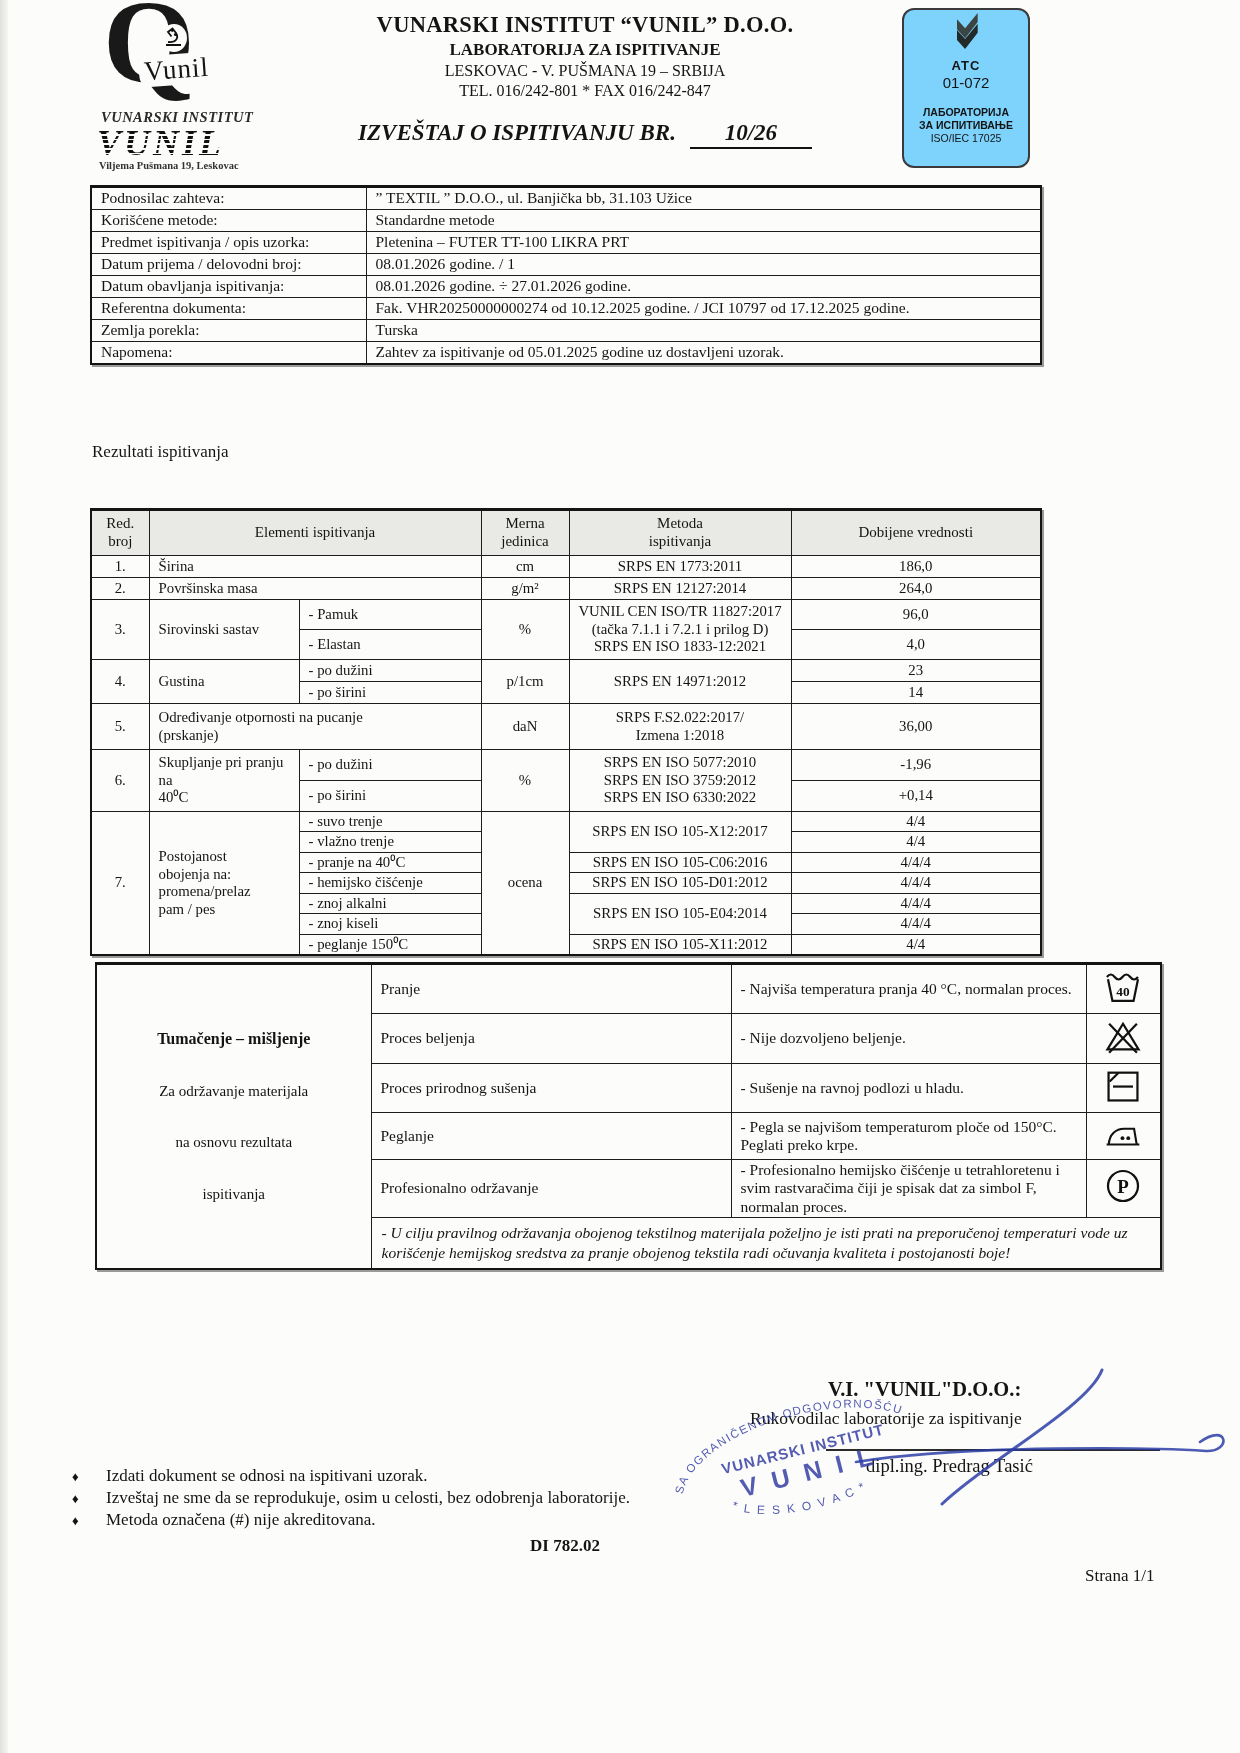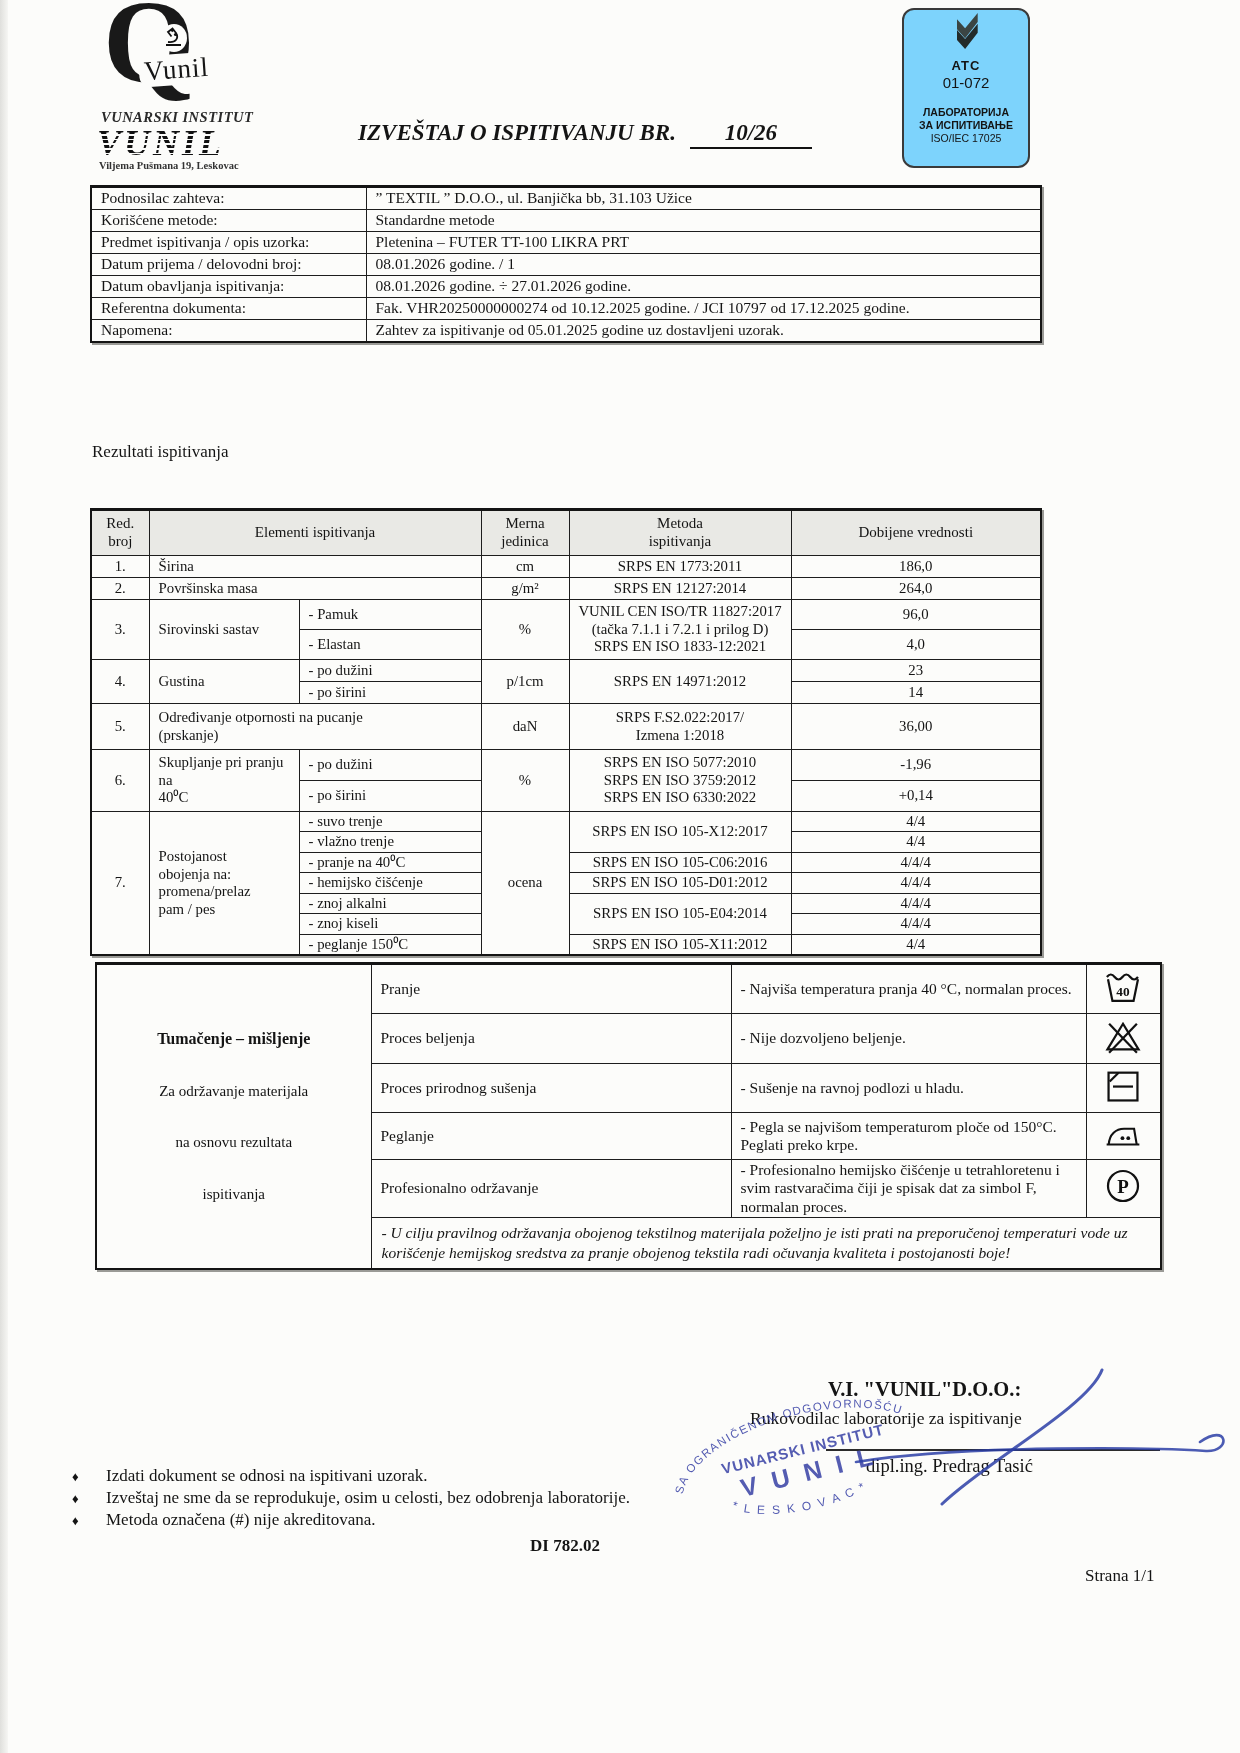--- a/index.html
+++ b/index.html
@@ -91,20 +91,26 @@
         <path d="M4 20 h15 M6 17 c8 1 11 -4 8 -9 l-3.5 -4.5 -4.5 3.5 3.5 4.5 M9.5 6.5 l2 -1.5" fill="none" stroke="#111" stroke-width="1.8"></path>
         <circle cx="13.5" cy="9.5" r="1.6" fill="#111"></circle>
       </svg>
     </div>
     <div class="qtext">Vunil</div>
     <div class="vi-name">VUNARSKI INSTITUT</div>
     <div class="vi-brand">VUNIL</div>
     <div class="vi-addr">Viljema Pušmana 19, Leskovac</div>
   </div>
 
+  <div class="head-center">
+    <div class="inst">VUNARSKI INSTITUT “VUNIL” D.O.O.</div>
+    <div class="lab">LABORATORIJA ZA ISPITIVANJE</div>
+    <div class="addr">LESKOVAC - V. PUŠMANA 19 – SRBIJA</div>
+    <div class="tel">TEL. 016/242-801 * FAX  016/242-847</div>
+  </div>
 
   <div class="report-title">
     <span>IZVEŠTAJ O ISPITIVANJU BR.</span><span class="report-num">10/26</span>
   </div>
 
   <div class="badge">
     <svg width="36" height="42" viewBox="0 0 40 46">
       <path d="M10 10 L19 20 L33 3 L33 13 L19 31 L10 21 Z" fill="#3b4543"></path>
       <path d="M10 22 L19 32 L33 15 L33 25 L19 43 L10 33 Z" fill="#232b2a"></path>
     </svg>
@@ -138,20 +144,24 @@
           <td>Datum prijema / delovodni broj:</td>
           <td>08.01.2026 godine.    /    1</td>
         </tr>
     <tr>
           <td>Datum obavljanja ispitivanja:</td>
           <td>08.01.2026 godine. ÷ 27.01.2026 godine.</td>
         </tr>
     <tr>
           <td>Referentna dokumenta:</td>
           <td>Fak. VHR20250000000274 od 10.12.2025 godine.  /  JCI 10797 od 17.12.2025 godine.</td>
+        </tr>
+    <tr>
+          <td>Zemlja porekla:</td>
+          <td>Turska</td>
         </tr>
     <tr>
           <td>Napomena:</td>
           <td>Zahtev za ispitivanje od 05.01.2025 godine uz dostavljeni uzorak.</td>
         </tr>
   </tbody>
     </table>
 
   <div class="rheading">Rezultati ispitivanja</div>
 

